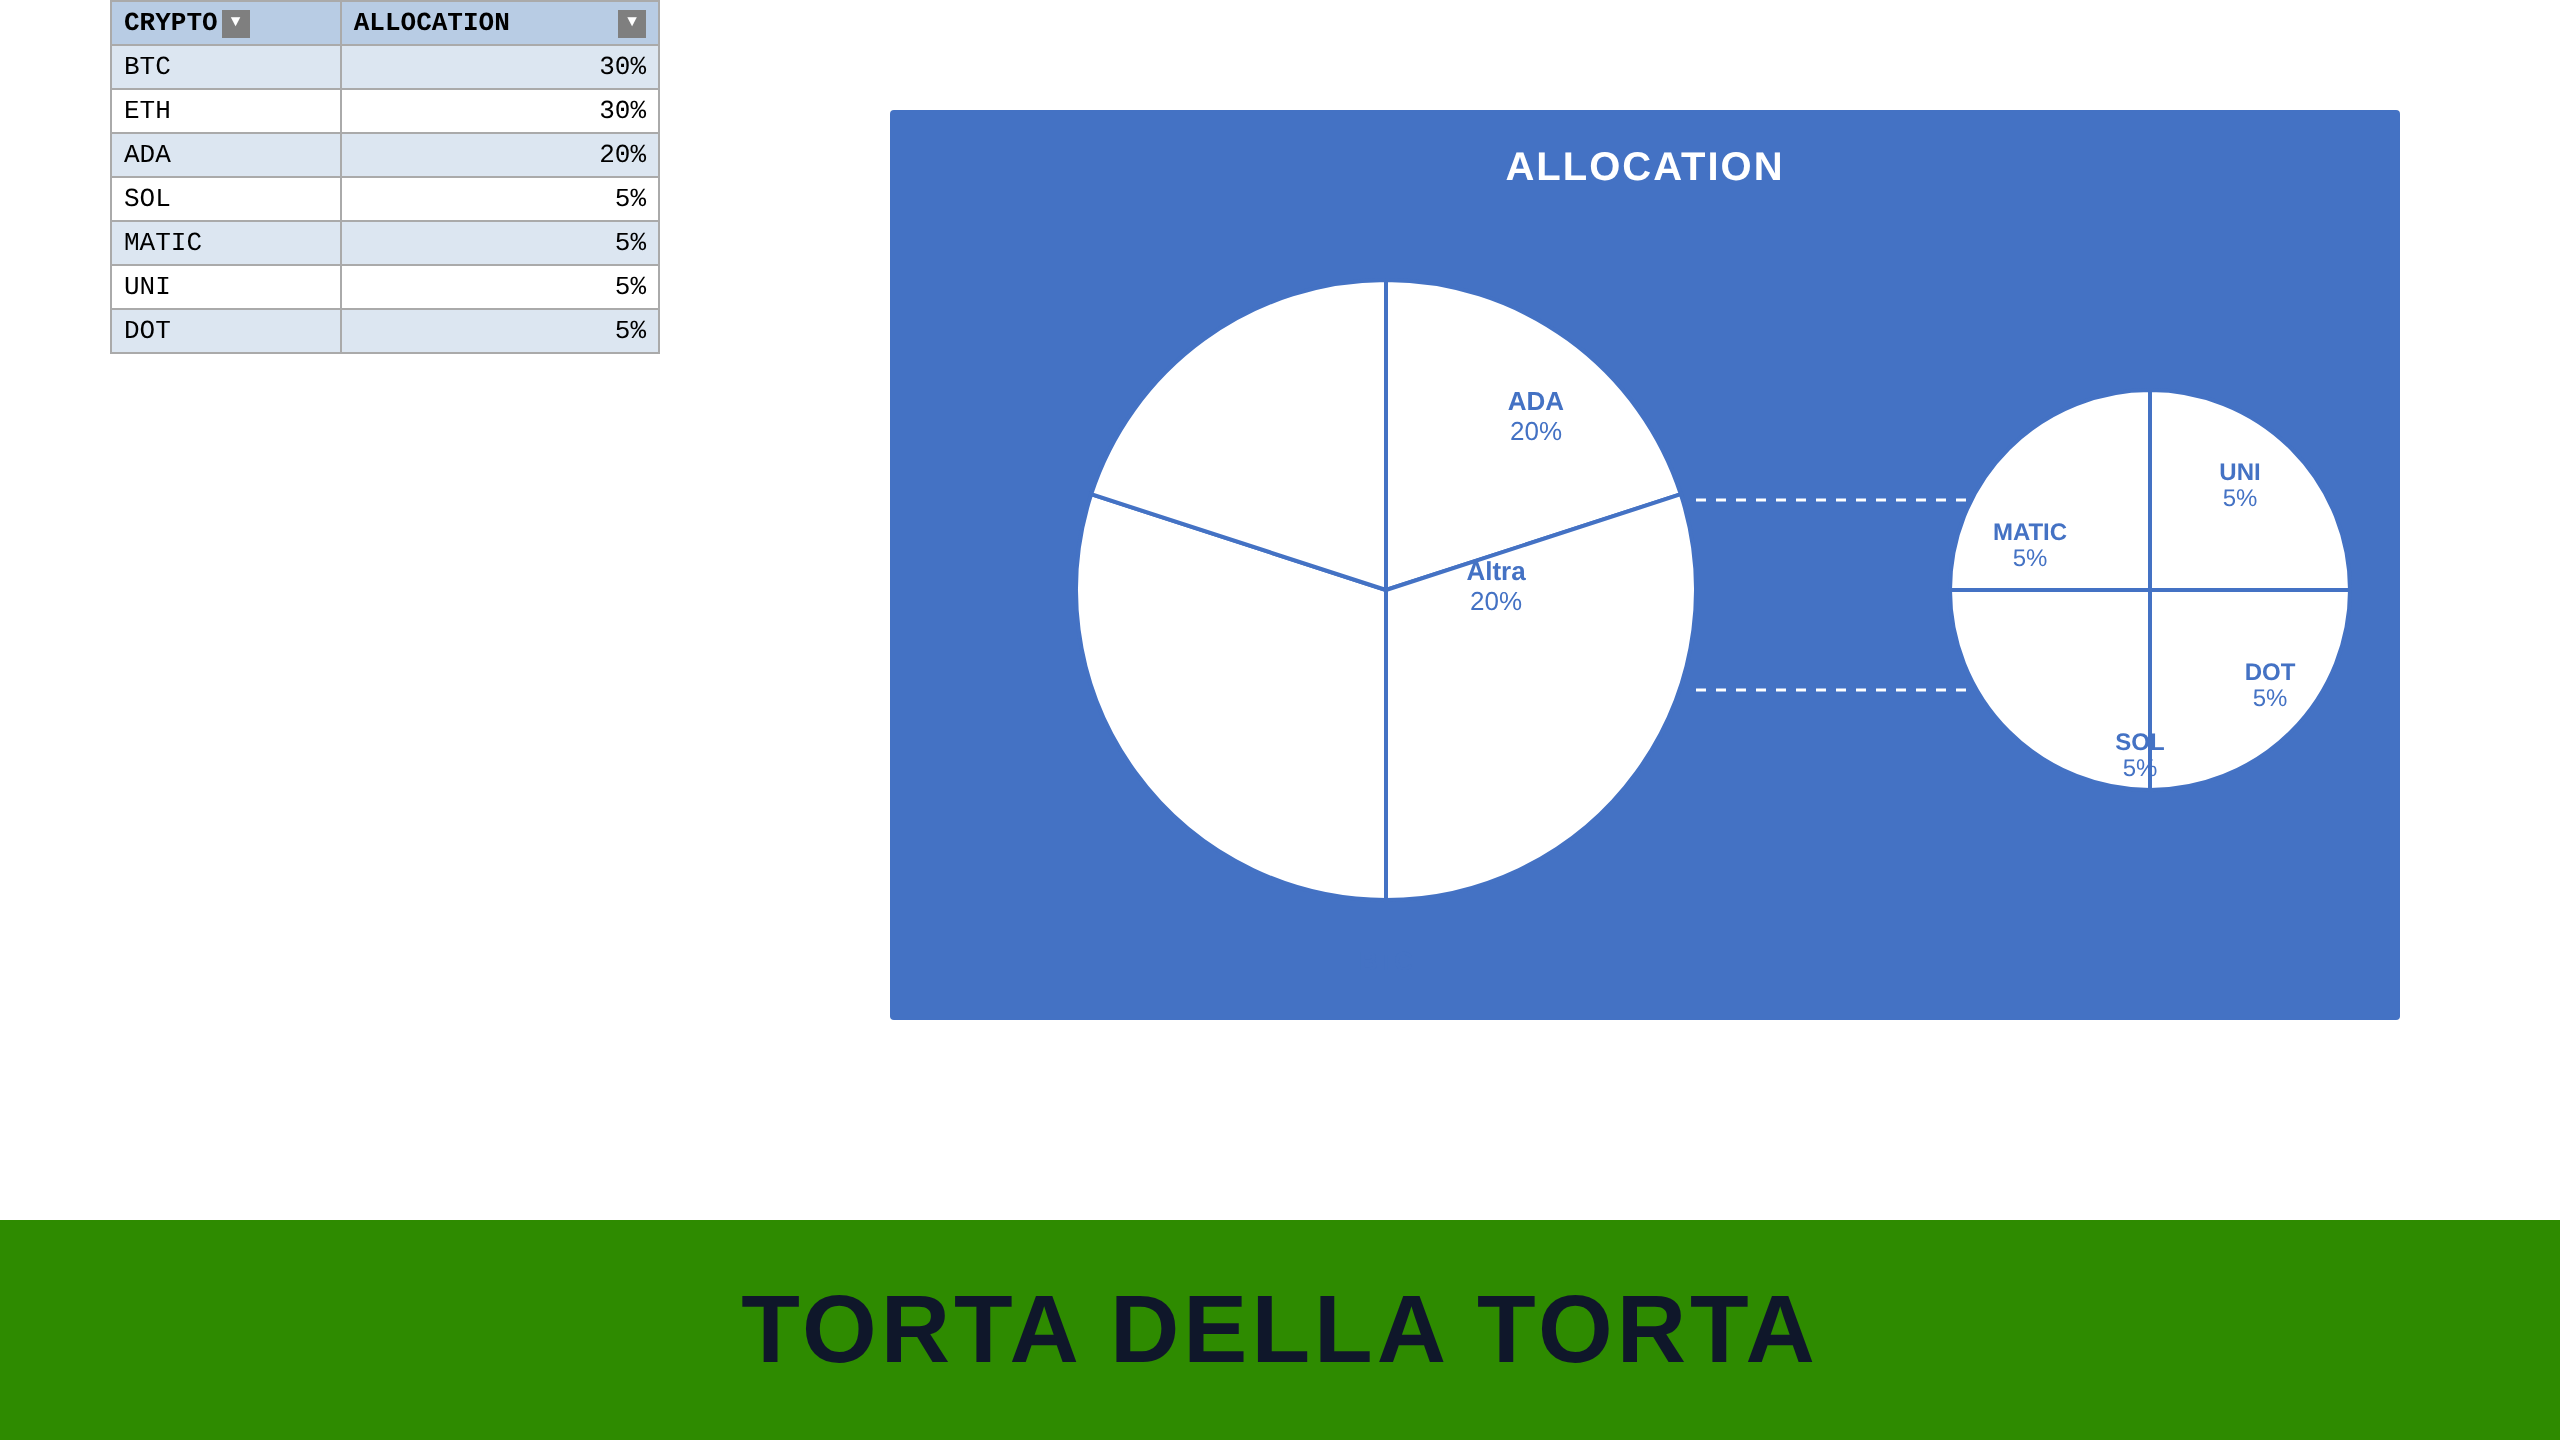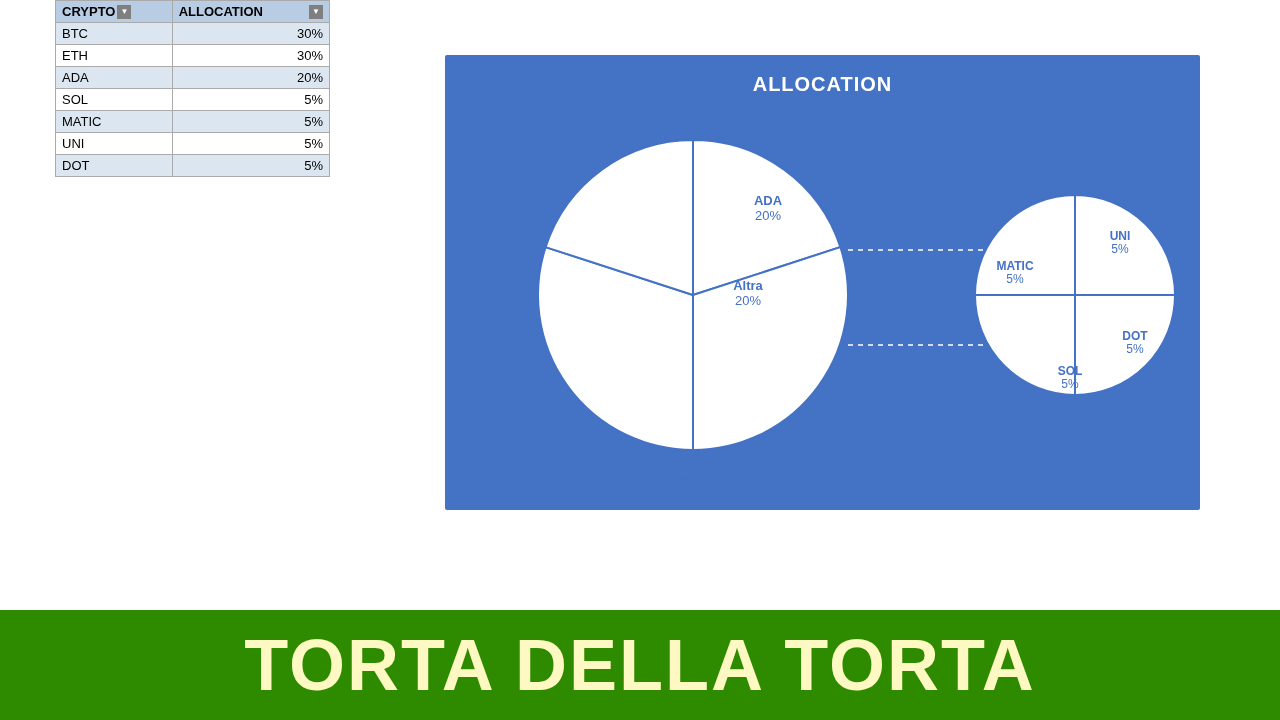--- a/index.html
+++ b/index.html
@@ -21,20 +21,21 @@
 
     table {
       border-collapse: collapse;
       width: 100%;
       font-size: 13px;
     }
 
     table th, table td {
       border: 1px solid #aaa;
       padding: 3px 6px;
+      font-family: Liberation Mono, monospace;
     }
 
     .header-row th {
       background: #b8cce4;
       font-weight: bold;
       text-align: left;
     }
 
     .header-row th:last-child {
       text-align: right;
@@ -102,22 +103,22 @@
       left: 0;
       width: 1280px;
       height: 110px;
       background: #2e8b00;
       display: flex;
       align-items: center;
       justify-content: center;
     }
 
     .banner-text {
-      color: #fef9c3;
-      font-size: 72px;
+      color: #0f172a;
+      font-size: 48px;
       font-weight: bold;
       font-family: Arial, sans-serif;
       letter-spacing: 2px;
     }
   </style>
 </head>
 <body>
 
 <div class="table-area">
   <table>

